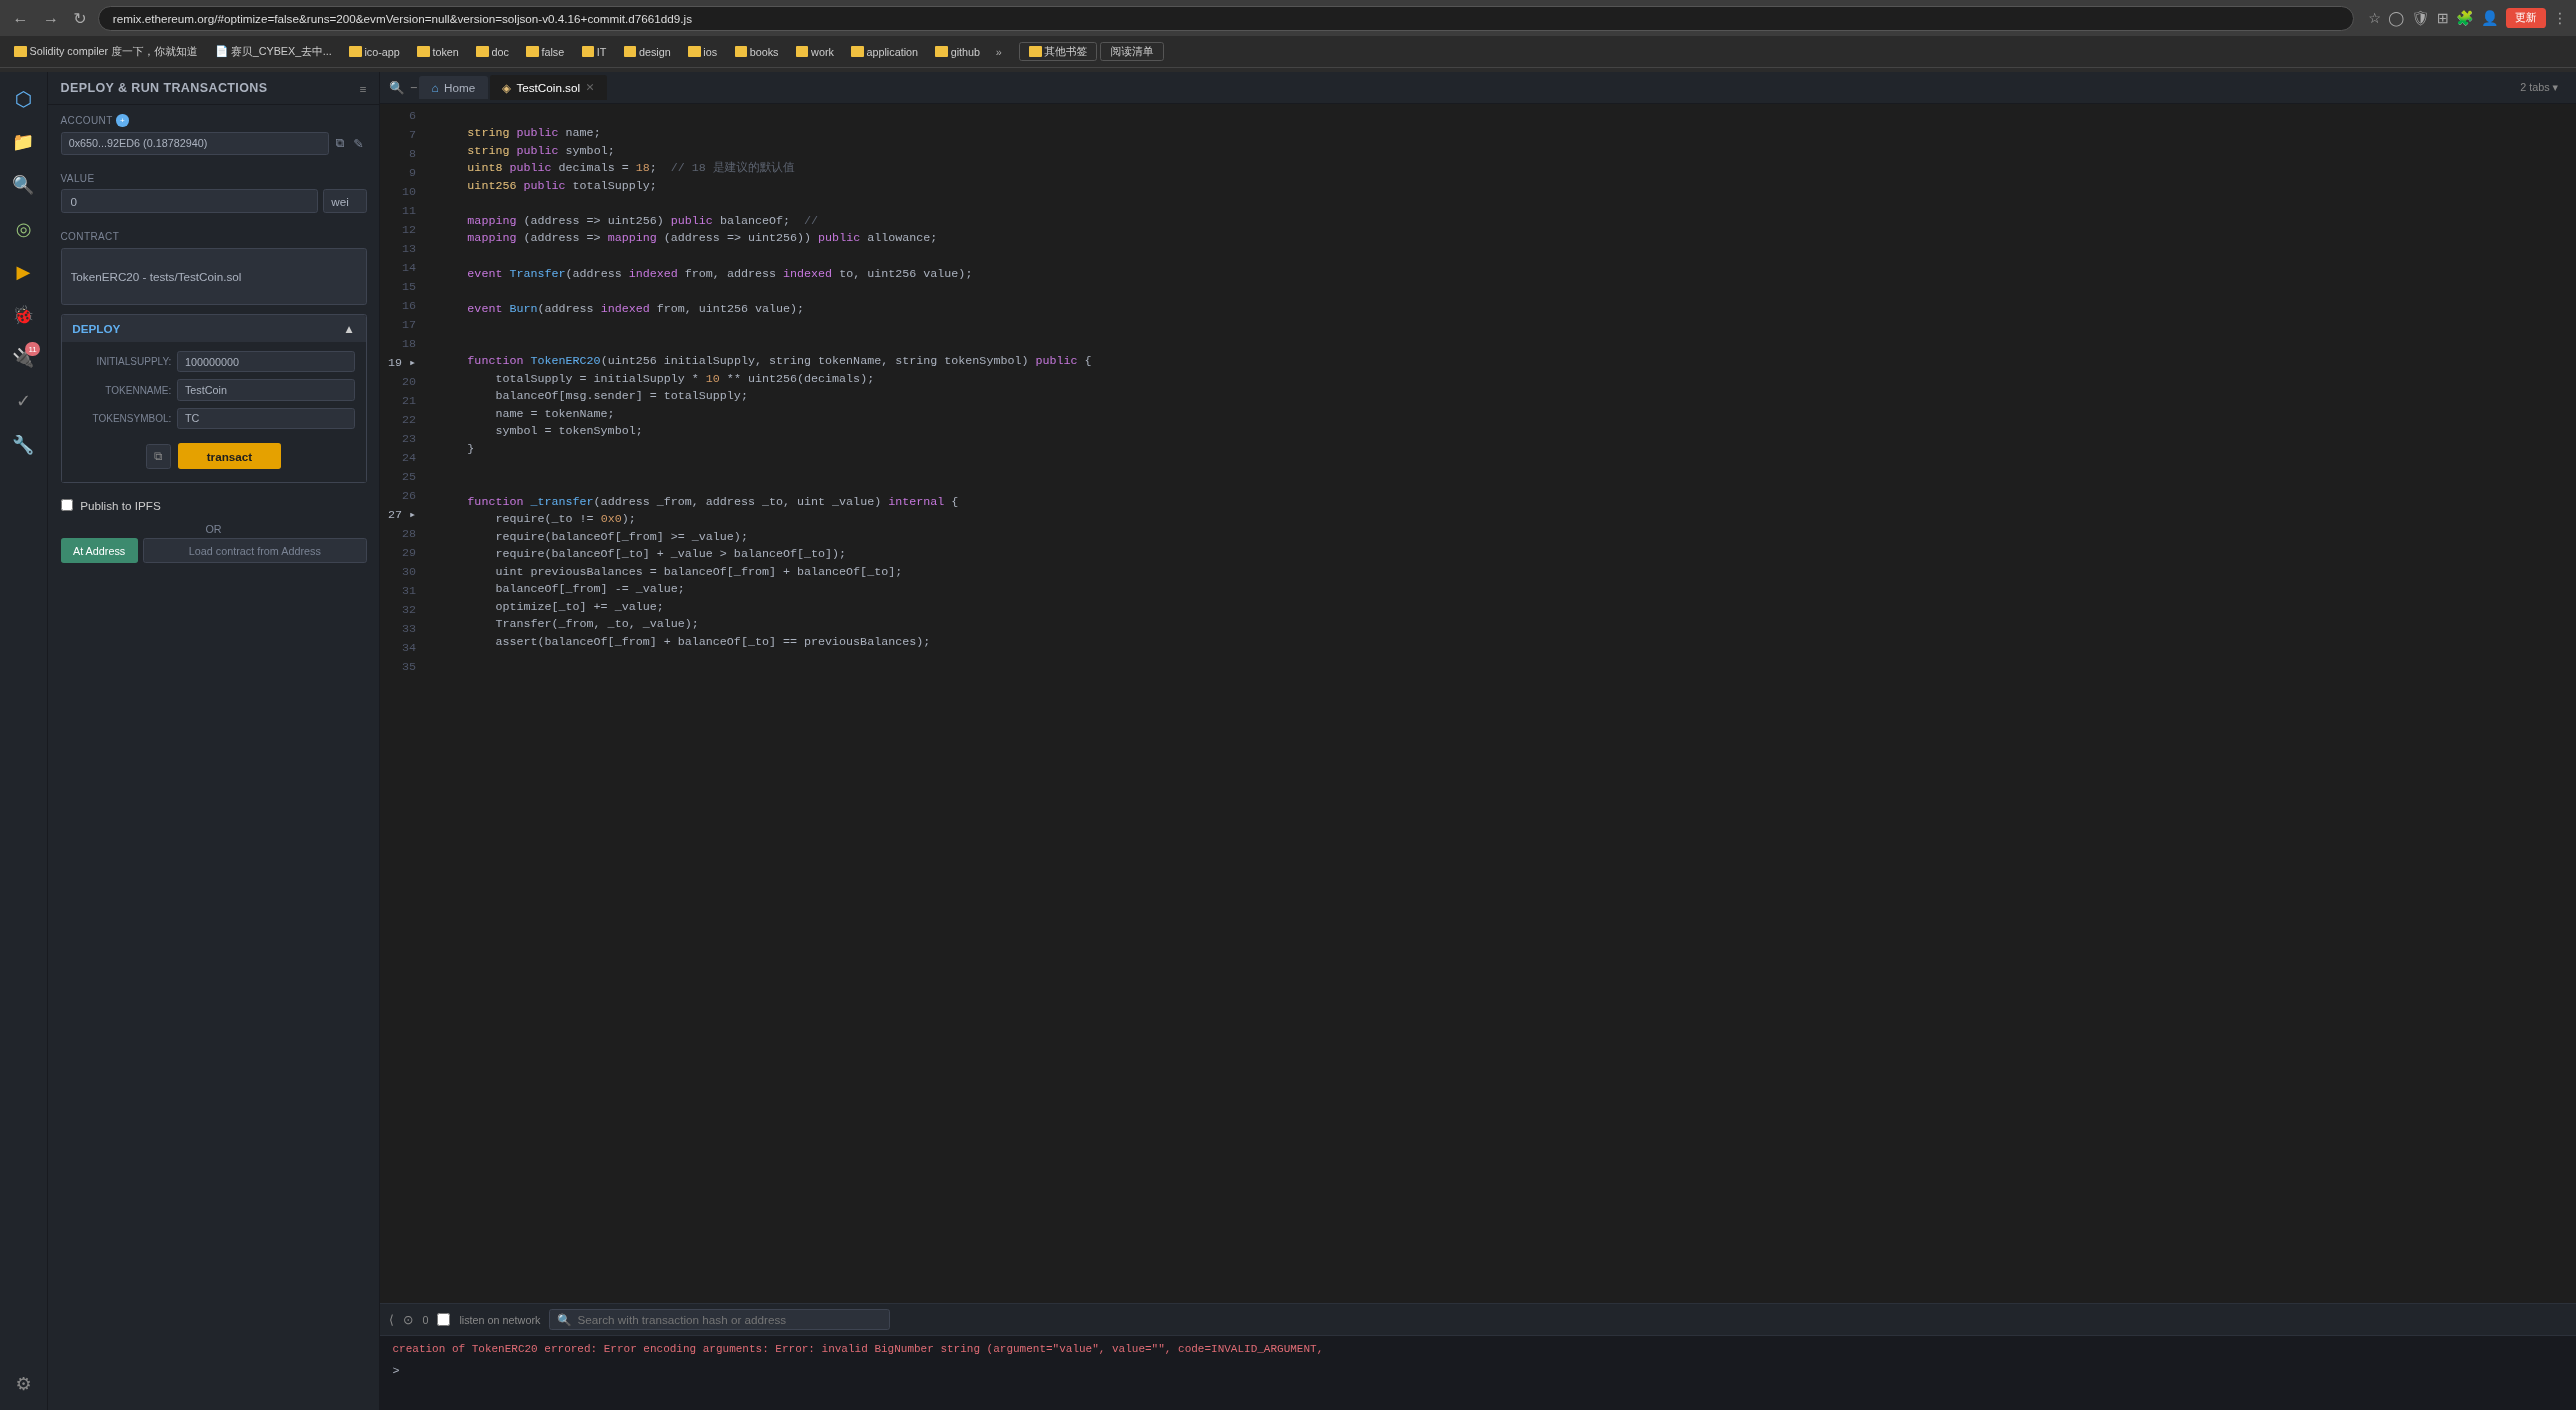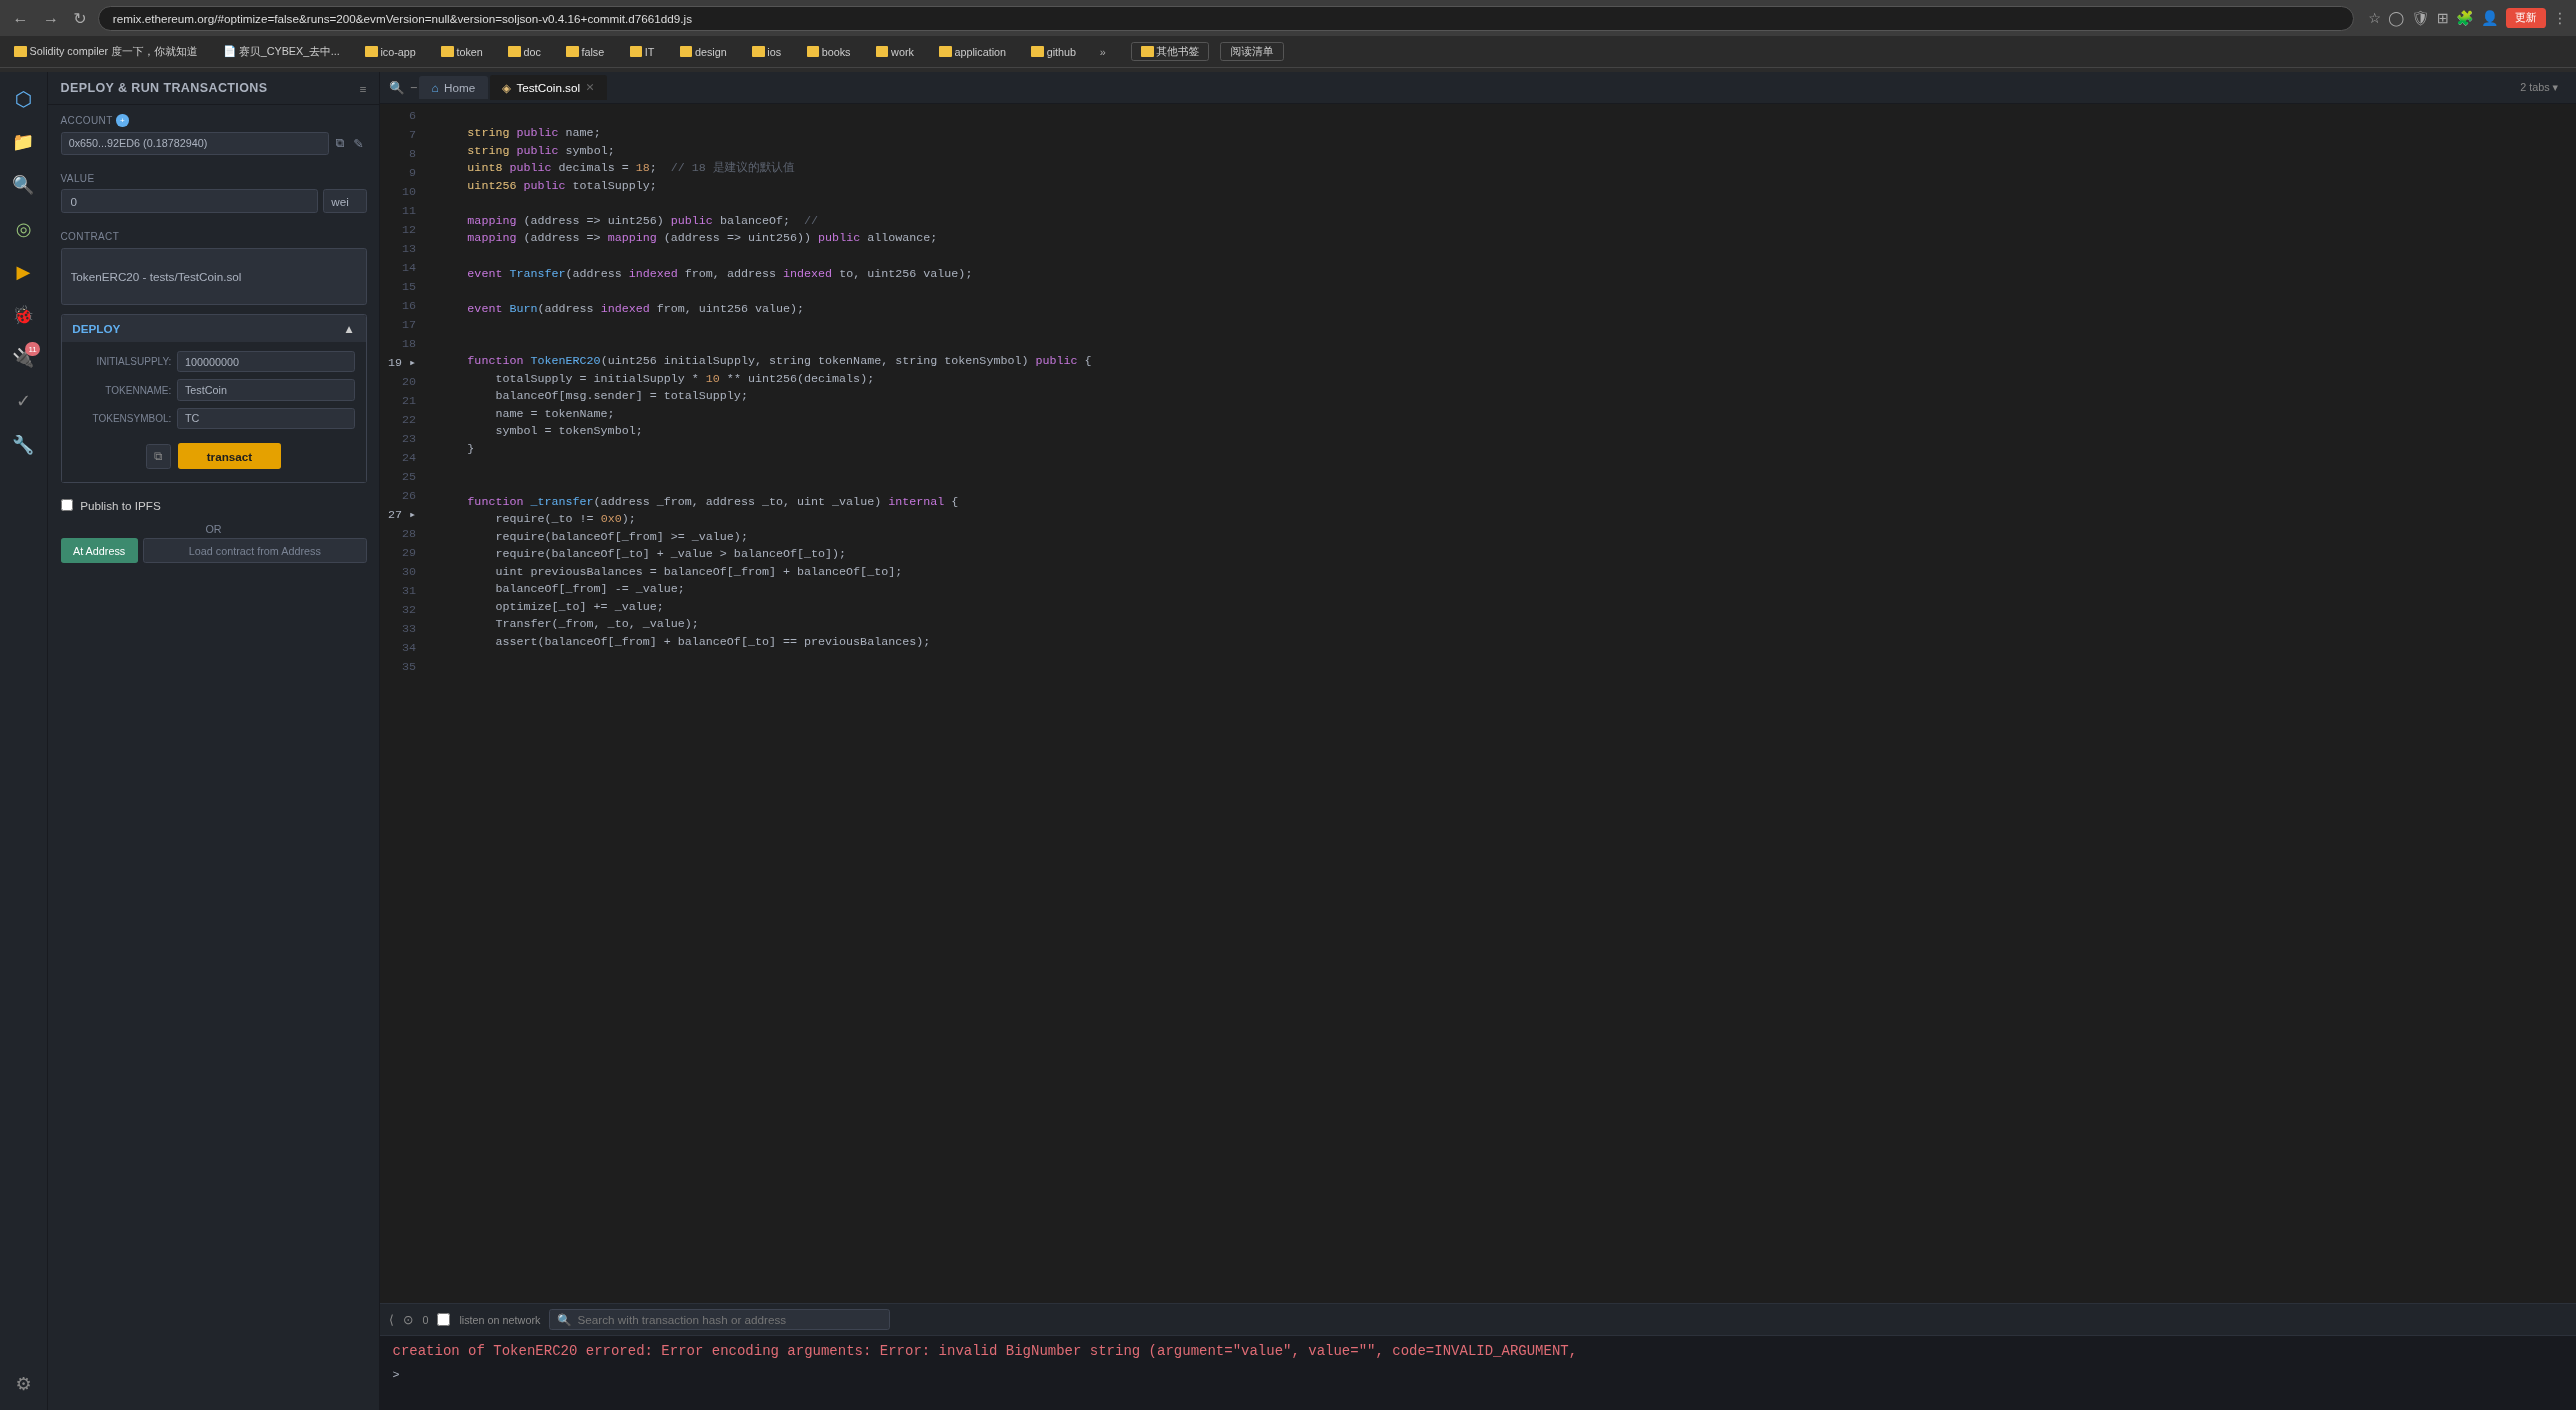--- a/index.html
+++ b/index.html
@@ -7,21 +7,21 @@
 
     
     .browser-chrome { background: #2b2b2b; height: 72px; display: flex; flex-direction: column; }
     .browser-toolbar { background: #3c3c3c; height: 36px; display: flex; align-items: center; padding: 0 9px; gap: 7.2px; }
     .browser-nav-btn { color: #aaa; font-size: 16px; cursor: pointer; background: none; border: none; padding: 3.6px; }
     .address-bar { flex: 1; background: #1e1e1e; border: 0.9px solid #555; border-radius: 18px; padding: 3.6px 14.3px; color: #ddd; font-size: 11.7px; height: 25px; display: flex; align-items: center; }
     .browser-icons { display: flex; align-items: center; gap: 7.2px; margin-left: 7.2px; }
     .browser-icon { color: #aaa; font-size: 14.3px; cursor: pointer; }
     .update-btn { background: #e74c3c; color: white; border: none; border-radius: 3.6px; padding: 2.7px 9px; font-size: 10.8px; cursor: pointer; }
 
-    .bookmarks-bar { background: #2b2b2b; height: 32px; display: flex; align-items: center; padding: 0 7.2px; gap: 11px; overflow: hidden; font-size: 10.8px; border-bottom: 0.9px solid #444; }
+    .bookmarks-bar { background: #2b2b2b; height: 32px; display: flex; align-items: center; padding: 0 7.2px; gap: 3px; overflow: hidden; font-size: 10.8px; border-bottom: 0.9px solid #444; }
     .bookmark-item { display: flex; align-items: center; gap: 2.7px; padding: 1.8px 7.2px; border-radius: 2.7px; cursor: pointer; white-space: nowrap; color: #ccc; }
     .bookmark-folder { width: 12.5px; height: 10.8px; background: #f0c040; border-radius: 0.9px; }
     .bookmark-more { color: #aaa; padding: 1.8px 5.4px; cursor: pointer; }
 
     
     .main-layout { display: flex; height: calc(1411px - 72px); }
 
     
     .icon-sidebar { width: 48px; background: #21252b; display: flex; flex-direction: column; align-items: center; padding: 9px 0; gap: 7.2px; border-right: 0.9px solid #181a1f; }
     .icon-sidebar-item { width: 36px; height: 36px; display: flex; align-items: center; justify-content: center; border-radius: 3.6px; cursor: pointer; color: #888; font-size: 18px; position: relative; }
@@ -97,21 +97,21 @@
     .func-name { color: #61afef; }
     .number { color: #d19a66; }
 
     
     .terminal-area { height: 108px; background: #181a1f; border-top: 0.9px solid #2c313a; display: flex; flex-direction: column; }
     .terminal-toolbar { height: 32px; display: flex; align-items: center; padding: 0 9px; gap: 9px; border-bottom: 0.9px solid #2c313a; background: #21252b; }
     .terminal-btn { background: none; border: none; color: #888; font-size: 12.5px; cursor: pointer; }
     .terminal-count { font-size: 10.8px; color: #888; }
     .search-box { display: flex; align-items: center; background: #2c313a; border: 0.9px solid #3e4451; border-radius: 2.7px; padding: 2.7px 7.2px; gap: 5.4px; flex: 1; max-width: 341px; }
     .search-box input { background: none; border: none; color: #abb2bf; font-size: 10.8px; outline: none; width: 100%; }
-    .terminal-content { padding: 7.2px 12.5px; font-family: 'Courier New', monospace; font-size: 14px; color: #e06c75; overflow-x: auto; white-space: nowrap; }
+    .terminal-content { padding: 7.2px 12.5px; font-family: 'Courier New', monospace; font-size: 11px; color: #e06c75; overflow-x: auto; white-space: nowrap; }
     .terminal-prompt { padding: 1.8px 12.5px; font-family: 'Courier New', monospace; font-size: 11.7px; color: #abb2bf; }
   </style>
 </head>
 <body>
 
 <div class="browser-chrome">
   <div class="browser-toolbar">
     <button class="browser-nav-btn">←</button>
     <button class="browser-nav-btn">→</button>
     <button class="browser-nav-btn">↻</button>

